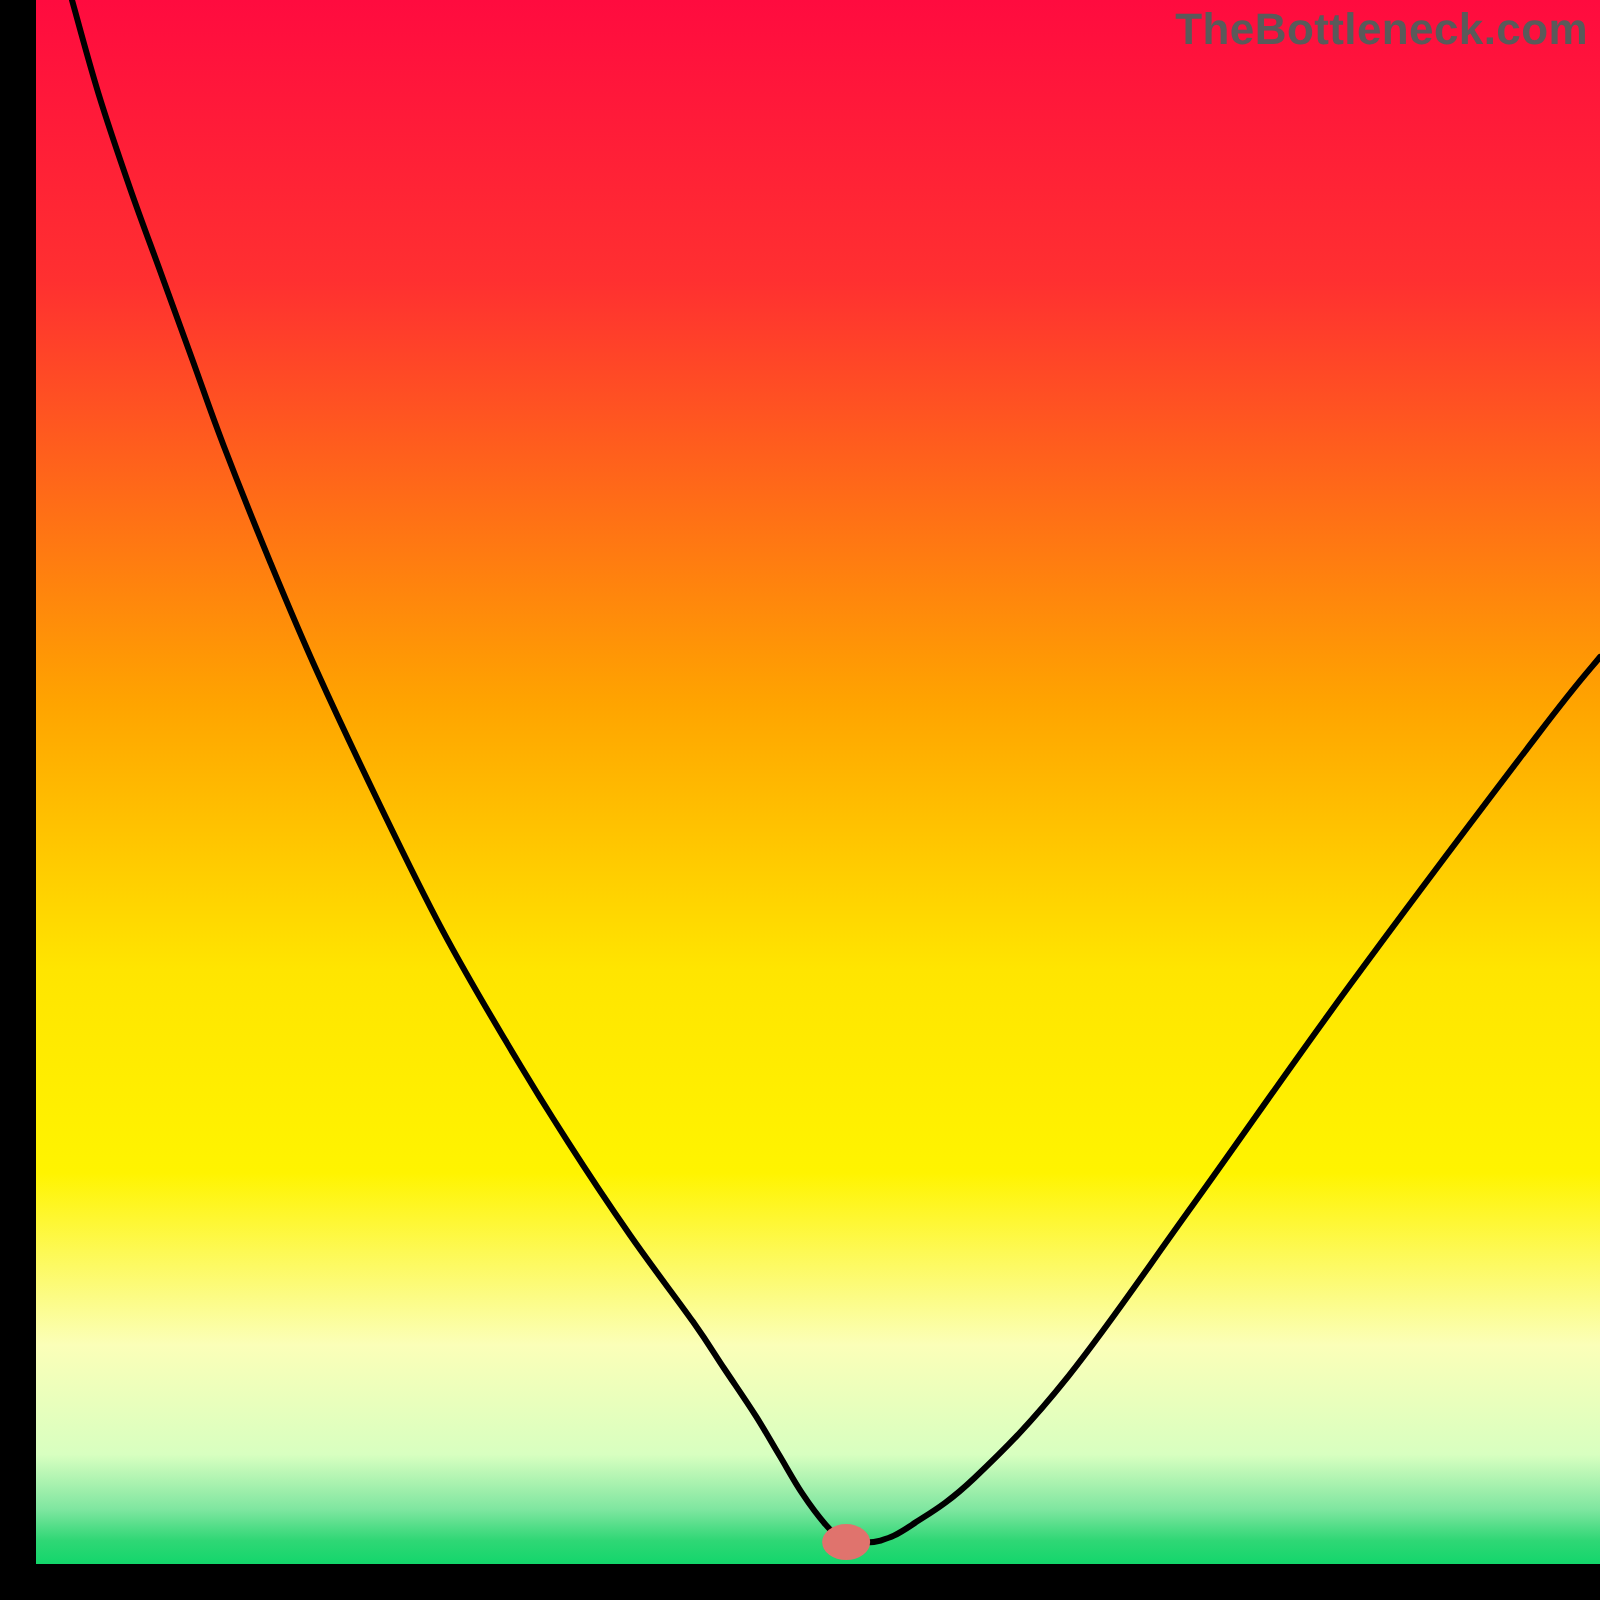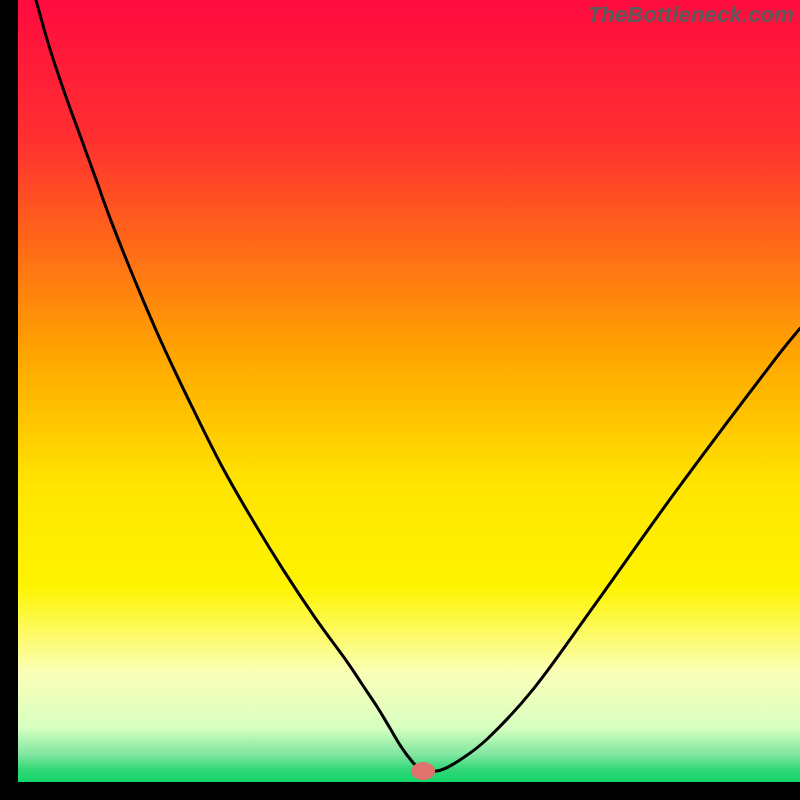--- a/index.html
+++ b/index.html
@@ -22,21 +22,20 @@
     left: 0;
   }
   .watermark {
     position: absolute;
     top: 2px;
     right: 6px;
     font-size: 22px;
     font-weight: 600;
     color: #5a5a5a;
     letter-spacing: 0.2px;
-    font-style: italic;
   }
 </style>
 </head>
 <body>
 
 <div class="container">
   <svg id="chart-svg" width="800" height="800" viewBox="0 0 800 800">
       <rect x="0" y="0" width="800" height="800" fill="#000"></rect>
       <defs>
         <linearGradient id="grad" x1="0" y1="0" x2="0" y2="1">

